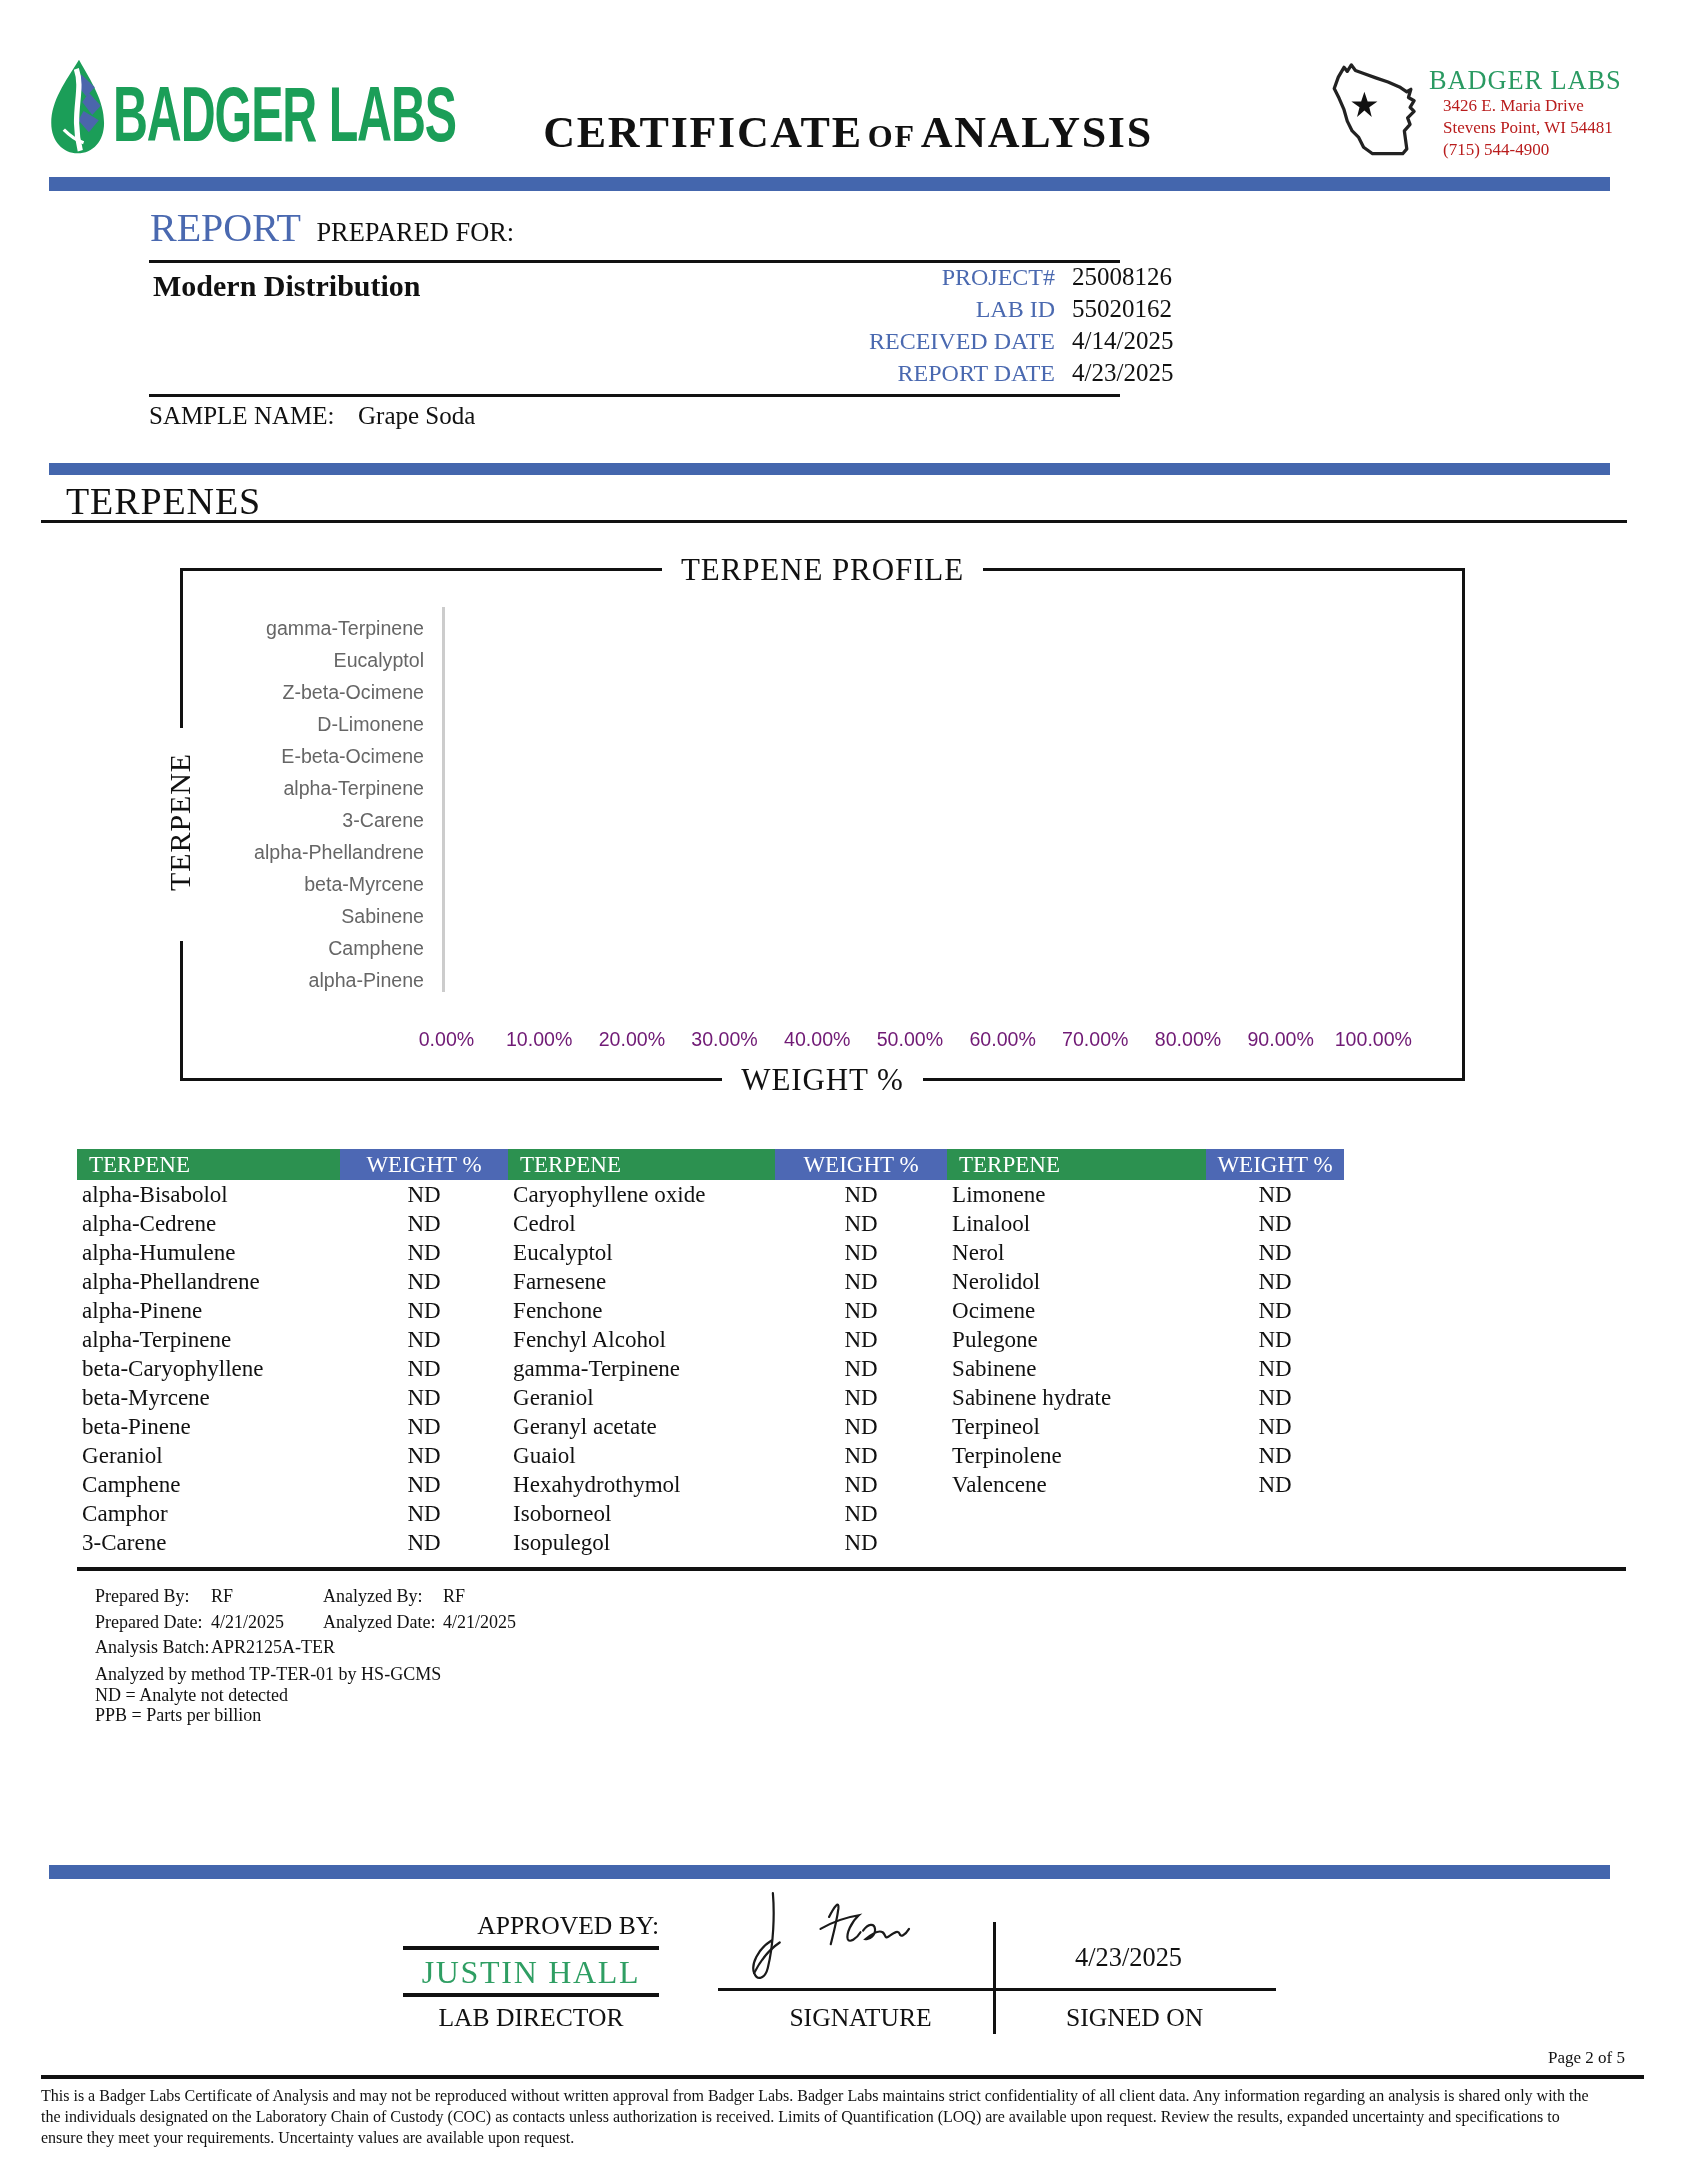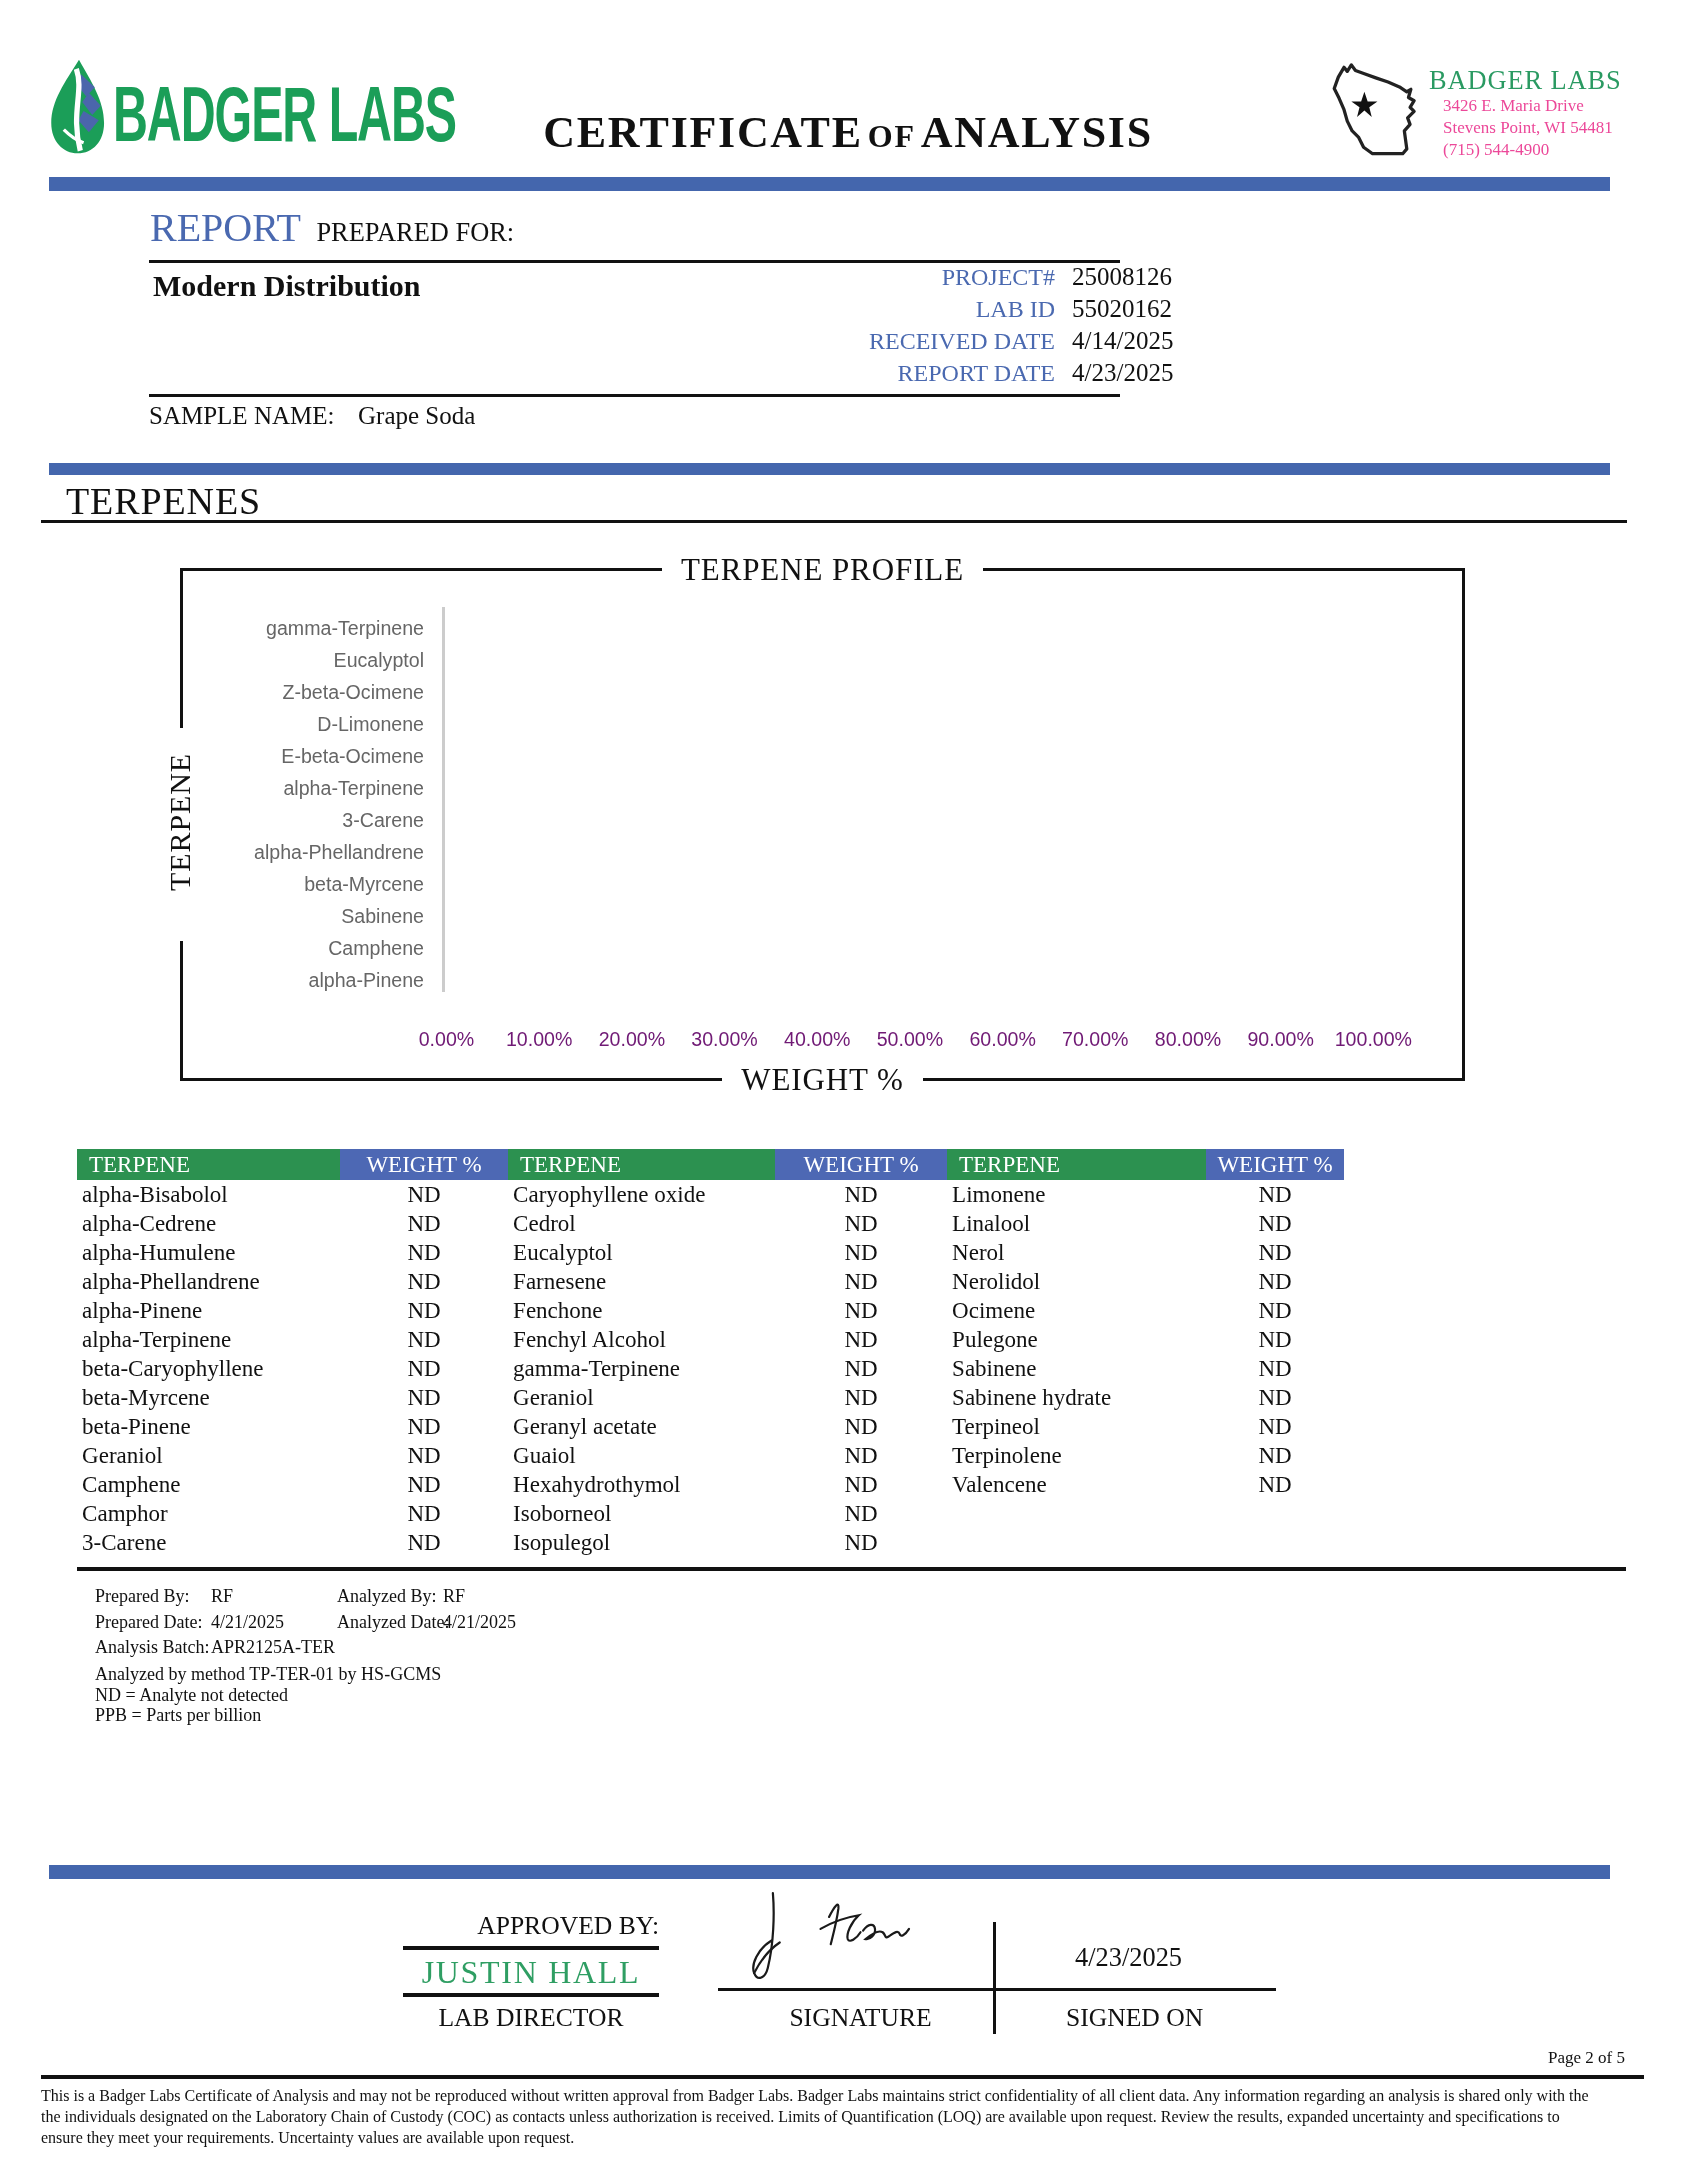--- a/index.html
+++ b/index.html
@@ -11,21 +11,21 @@
 
   
   #logo-text{position:absolute;left:113px;top:78px;font-family:"Liberation Sans",sans-serif;
              font-weight:bold;font-size:78px;line-height:72px;color:#1b9e58;
              transform:scaleX(0.62);transform-origin:left center;letter-spacing:-1.7px;white-space:nowrap;}
   #coa-title{position:absolute;left:848px;top:107px;transform:translateX(-50%);white-space:nowrap;
              font-weight:bold;letter-spacing:1.7px;}
   #coa-title .big{font-size:44px;}
   #coa-title .small{font-size:32px;}
   #lab-name{position:absolute;left:1429px;top:65px;font-size:26.4px;color:#2a9a62;letter-spacing:0.9px;white-space:nowrap;}
-  #lab-address{position:absolute;left:1443px;top:95px;font-size:17px;line-height:22px;color:#ec4899;}
+  #lab-address{position:absolute;left:1443px;top:95px;font-size:17px;line-height:22px;color:#b91c1c;}
 
   
   #report-heading{position:absolute;left:150px;top:204px;white-space:nowrap;}
   #report-heading .rw{font-size:40px;color:#4a69b0;}
   #report-heading .pf{font-size:26.4px;color:#111;margin-left:12px;}
   #client-name{position:absolute;left:153px;top:269px;font-size:30px;font-weight:bold;}
   #report-fields{position:absolute;left:835px;top:261px;width:400px;}
   .report-field-row{display:flex;height:32px;line-height:32px;}
   .rf-label{width:220px;text-align:right;color:#4a69b0;font-size:24px;}
   .rf-value{margin-left:17px;font-size:25px;color:#111;}
@@ -60,21 +60,21 @@
   .t-head .val{background:#4d68b4;text-align:center;}
   .t-body .cell{height:29px;line-height:29px;font-size:23px;color:#111;}
   .t-body .name{padding-left:5.1px;box-sizing:border-box;}
   .t-body .val{text-align:center;}
   .c0{width:263px;}.c1{width:168px;}.c2{width:267px;}.c3{width:172px;}.c4{width:259px;}.c5{width:138px;}
 
   
   .meta-row{position:absolute;font-size:18px;white-space:nowrap;}
   .mx1{position:absolute;left:95px;}
   .mx2{position:absolute;left:211px;}
-  .mx3{position:absolute;left:337px;}
+  .mx3{position:absolute;left:323px;}
   .mx4{position:absolute;left:443px;}
 
   
   #approved-label{position:absolute;left:403px;top:1911px;width:256px;text-align:right;font-size:25.6px;}
   #approver-name{position:absolute;left:403px;top:1954px;width:256px;text-align:center;font-size:32px;
                  color:#2f9e63;letter-spacing:1.7px;}
   #approver-title{position:absolute;left:403px;top:2003px;width:256px;text-align:center;font-size:25.6px;}
   #signature-label{position:absolute;left:771px;top:2003px;width:179px;text-align:center;font-size:25.6px;}
   #signedon-label{position:absolute;left:1066px;top:2003px;font-size:25.6px;}
   #signed-date{position:absolute;left:1075px;top:1942px;font-size:26.4px;}

